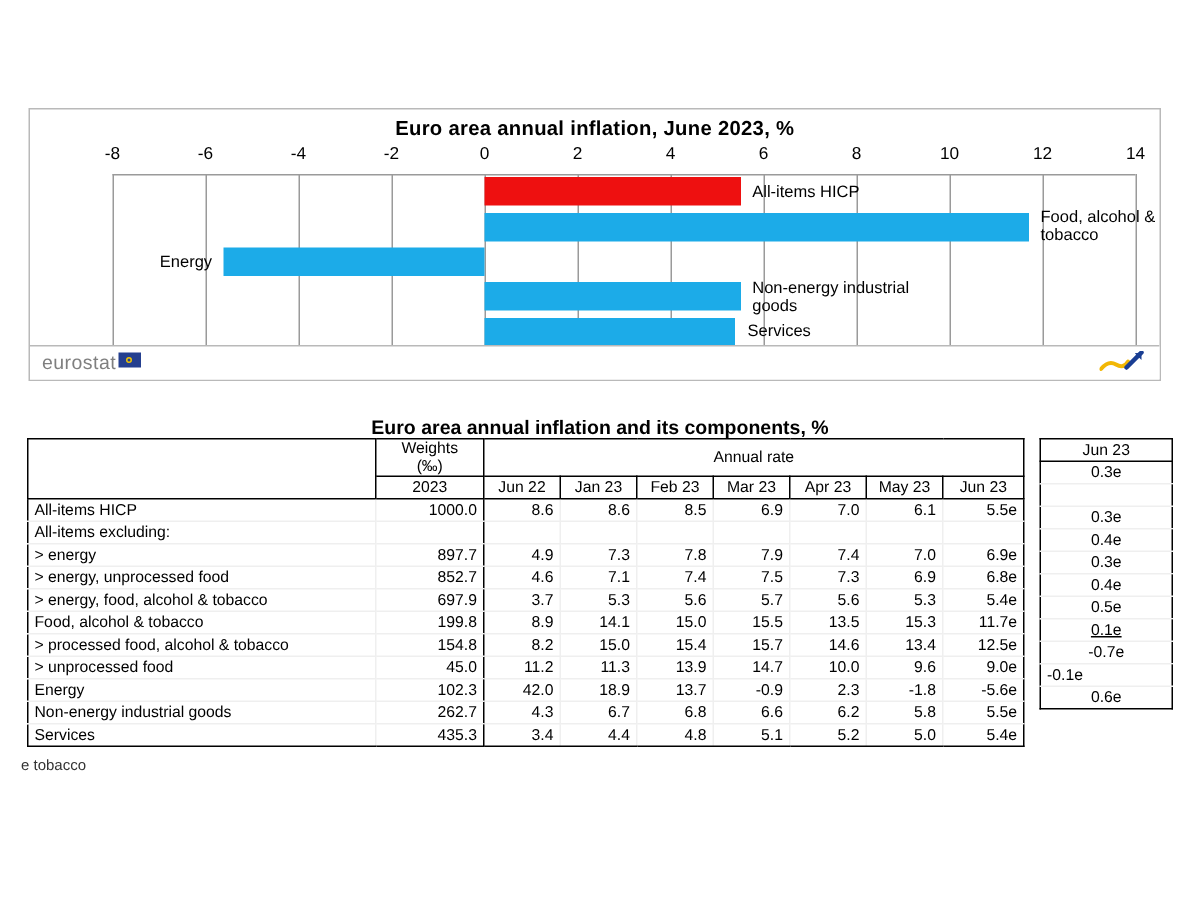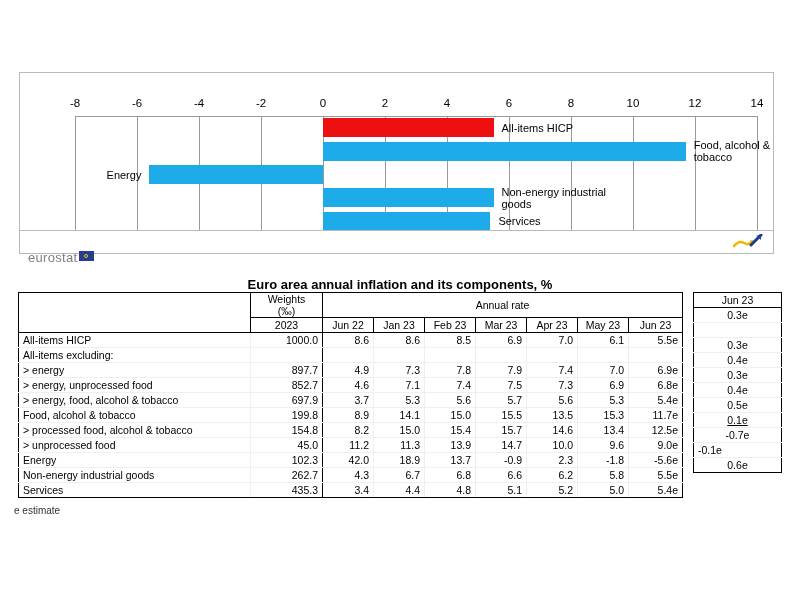--- a/index.html
+++ b/index.html
@@ -102,21 +102,20 @@
     border-top: 1px solid #b9b9b9;
     background: #ffffff;
   }
   #eurostat-wordmark {
     position: absolute;
     left: 8px;
     top: 3px;
     font-size: 13px;
     color: #7f7f7f;
     letter-spacing: 0.3px;
-    margin-top: 16px;
   }
   #eu-flag-icon {
     display: inline-block;
     width: 15px;
     height: 10px;
     background: #243f8f;
     vertical-align: 1px;
     margin-left: 2px;
     position: relative;
   }
@@ -188,20 +187,21 @@
     font-size: 10px;
     color: #333;
   }
   .clearfix::after { content: ""; display: block; clear: both; }
 </style>
 </head>
 <body>
 
 <div id="chart-panel">
 
+  <div id="chart-title">Euro area annual inflation, June 2023, %</div>
 
   <div id="plot-area">
     <div class="axis-top-rule"></div>
     <div class="axis-bottom-rule"></div>
     <div id="gridlines">
         <div class="gridline" style="left: 0px;"></div>
         <div class="gridline" style="left: 62px;"></div>
         <div class="gridline" style="left: 124px;"></div>
         <div class="gridline" style="left: 186px;"></div>
         <div class="gridline" style="left: 248px;"></div>
@@ -453,13 +453,13 @@
           <td class="num bl br rowline" style="text-align: left;">-0.1e</td>
         </tr>
         <tr>
           <td class="num bl br rowline bb" style="text-align: center;">0.6e</td>
         </tr>
       </tbody>
   </table>
 
 </div>
 
-<div id="footnote">e estimate</div>
+<div id="footnote">e tobacco</div>
 
 </body></html>

